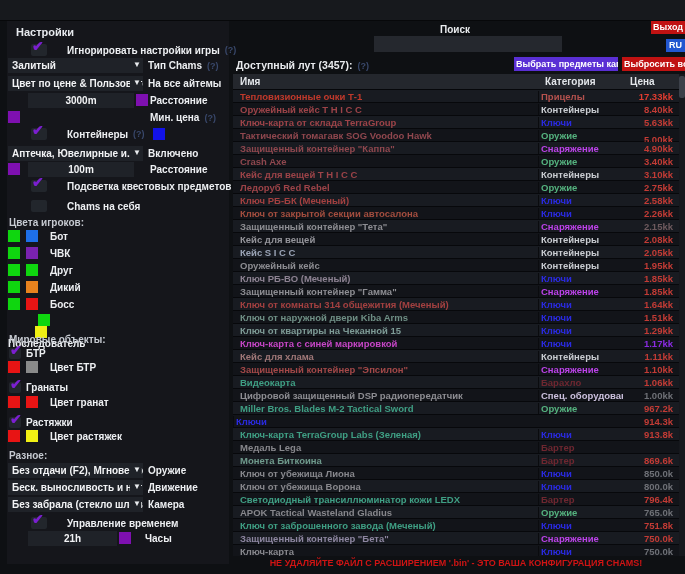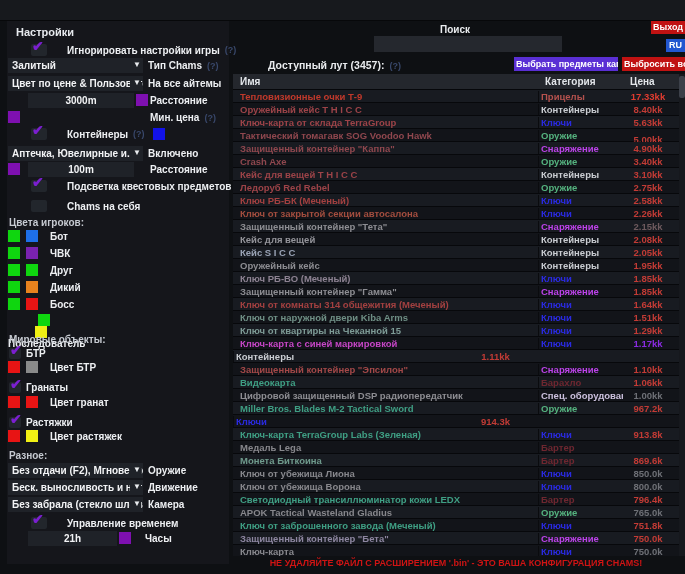--- a/index.html
+++ b/index.html
@@ -31,33 +31,33 @@
   .colorrow .sw2{margin-right:12px;}
   .colorrow .cblabel{margin-left:0;}
   
   .search-label{position:absolute;left:440px;top:24px;font-size:10px;font-weight:700;color:#e9ebee;}
   .search-input{position:absolute;left:374px;top:36px;width:188px;height:16px;background:#25282e;border:none;outline:none;color:#e9ebee;font-size:10px;padding:0 4px;}
   .btn{position:absolute;border:none;color:#fff;font-weight:700;font-size:9px;text-align:center;line-height:13px;white-space:nowrap;overflow:hidden;padding:0 2px;}
   .btn.exit{left:651px;top:21px;width:34px;height:13px;background:#c01212;}
   .btn.lang{left:666px;top:39px;width:19px;height:13px;background:#2257d0;}
   .btn.kappa{left:514px;top:57px;width:104px;height:14px;background:#5a2fd4;line-height:14px;}
   .btn.dropall{left:622px;top:57px;width:63px;height:14px;background:#c01212;line-height:14px;}
-  .loot-title{position:absolute;left:236px;top:59px;font-size:10.5px;font-weight:700;color:#e9ebee;margin-left:32px;}
+  .loot-title{position:absolute;left:236px;top:59px;font-size:10.5px;font-weight:700;color:#e9ebee;}
   
   .table{position:absolute;left:233px;top:74px;width:446px;height:482px;overflow:hidden;background:#101216;}
   .thead{position:relative;height:16px;background:#24272d;border-bottom:1px solid #06070a;}
   .thead span{position:absolute;top:2px;font-size:10px;font-weight:700;color:#e2e5e9;}
   .th-name{left:7px;}
   .th-cat{left:312px;}
   .th-price{left:397px;}
   .trow{position:relative;height:13px;background:#121419;border-bottom:1px solid #07080b;display:flex;align-items:center;}
   .trow.alt{background:#181b21;}
   .c-name{width:305px;padding-left:7px;font-size:9.5px;font-weight:700;white-space:nowrap;overflow:hidden;}
   .c-cat{width:85px;font-size:9.5px;font-weight:700;white-space:nowrap;overflow:hidden;border-left:1px solid #0a0b0e;padding-left:2px;}
-  .c-price{flex:1;text-align:center;padding-right:6px;font-size:9.5px;font-weight:700;white-space:nowrap;}
+  .c-price{flex:1;text-align:right;padding-right:6px;font-size:9.5px;font-weight:700;white-space:nowrap;}
   .scrollbar{position:absolute;left:679px;top:74px;width:6px;height:482px;background:#16181d;}
   .scroll-thumb{position:absolute;left:0;top:2px;width:6px;height:22px;background:#3c4049;border-radius:2px;}
   .footer-warning{position:absolute;left:233px;top:558px;width:446px;text-align:center;font-size:9px;font-weight:700;color:#cf1414;white-space:nowrap;}
 </style>
 </head>
 <body>
 
 <div class="screen">
   <div class="topbar"></div>
 
@@ -254,21 +254,21 @@
   <div class="loot-title"><span>Доступный лут (3457):</span><span class="hint">(?)</span></div>
 
   <div class="table">
     <div class="thead">
       <span class="th-name">Имя</span>
       <span class="th-cat">Категория</span>
       <span class="th-price">Цена</span>
     </div>
     <div id="loot-rows">
         <div class="trow alt">
-    <span class="c-name" style="color: rgb(192, 57, 43);">Тепловизионные очки Т-9</span>
+    <span class="c-name" style="color: rgb(192, 57, 43);">Тепловизионные очки Т-1</span>
     <span class="c-cat" style="color: rgb(181, 82, 78);">Прицелы</span>
     <span class="c-price" style="color: rgb(224, 60, 48);">17.33kk</span>
   </div>
         <div class="trow">
     <span class="c-name" style="color: rgb(156, 67, 72);">Оружейный кейс T H I C C</span>
     <span class="c-cat" style="color: rgb(201, 204, 209);">Контейнеры</span>
     <span class="c-price" style="color: rgb(194, 59, 53);">8.40kk</span>
   </div>
         <div class="trow alt">
     <span class="c-name" style="color: rgb(156, 67, 72);">Ключ-карта от склада TerraGroup</span>
@@ -354,20 +354,21 @@
     <span class="c-name" style="color: rgb(125, 154, 149);">Ключ от квартиры на Чеканной 15</span>
     <span class="c-cat" style="color: rgb(42, 42, 224);">Ключи</span>
     <span class="c-price" style="color: rgb(194, 59, 53);">1.29kk</span>
   </div>
         <div class="trow">
     <span class="c-name" style="color: rgb(197, 69, 197);">Ключ-карта с синей маркировкой</span>
     <span class="c-cat" style="color: rgb(42, 42, 224);">Ключи</span>
     <span class="c-price" style="color: rgb(138, 43, 226);">1.17kk</span>
   </div>
         <div class="trow alt">
+    <span class="c-name" style="color: rgb(160, 120, 120);">Кейс для хлама</span>
     <span class="c-cat" style="color: rgb(201, 204, 209);">Контейнеры</span>
     <span class="c-price" style="color: rgb(194, 59, 53);">1.11kk</span>
   </div>
         <div class="trow">
     <span class="c-name" style="color: rgb(163, 72, 72);">Защищенный контейнер "Эпсилон"</span>
     <span class="c-cat" style="color: rgb(187, 66, 232);">Снаряжение</span>
     <span class="c-price" style="color: rgb(194, 59, 53);">1.10kk</span>
   </div>
         <div class="trow alt">
     <span class="c-name" style="color: rgb(63, 159, 132);">Видеокарта</span>

